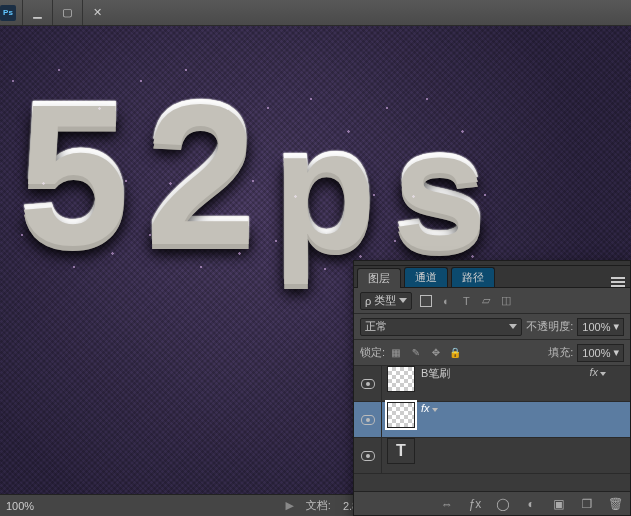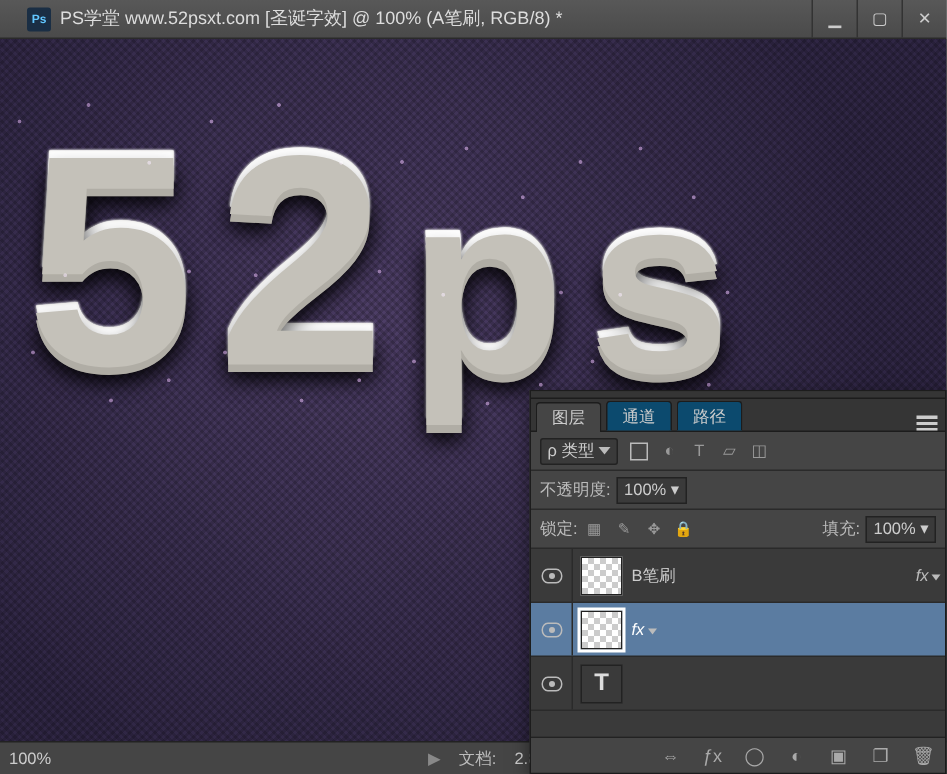--- a/index.html
+++ b/index.html
@@ -1,19 +1,19 @@
 <!DOCTYPE html>
 <html><head>
 <meta charset="utf-8">
 <style>
 * { margin:0; padding:0; box-sizing:border-box; font-family:"Microsoft YaHei",Tahoma,sans-serif; font-size:11px; -webkit-user-select:none; user-select:none; }
 body { background:#4c4c4c; width:631px; height:516px; overflow:hidden; }
 
 
-.titlebar { height:26px; background:linear-gradient(#585858,#4a4a4a); border-bottom:1px solid #2a2a2a; display:flex; align-items:center; padding-left:18px; color:#ddd; }
+.titlebar { height:26px; background:linear-gradient(#585858,#4a4a4a); border-bottom:1px solid #2a2a2a; display:flex; align-items:center; padding-left:0; color:#ddd; }
 .titlebar .ps-icon { width:16px; height:16px; background:#1a2e44; border-radius:2px; display:flex; align-items:center; justify-content:center; font-size:8px; color:#62c7ff; font-weight:bold; margin-right:6px; }
 .titlebar .title { flex:1; font-size:12px; }
 .titlebar .win-buttons { display:flex; height:100%; }
 .titlebar .win-btn { width:30px; display:flex; align-items:center; justify-content:center; border-left:1px solid #333; color:#ccc; cursor:pointer; }
 
 
 .doc { position:absolute; top:26px; left:0; right:0; bottom:22px; background:#3b3b3b; }
 .doc-inner { position:absolute; inset:0; overflow:hidden; }
 
 
@@ -73,21 +73,21 @@
 .sel .caret { width:0; height:0; border-left:4px solid transparent; border-right:4px solid transparent; border-top:5px solid #bbb; }
 .filter-icons { display:flex; gap:8px; margin-left:4px; }
 .filter-icons span { width:12px; height:12px; display:inline-flex; align-items:center; justify-content:center; color:#999; cursor:pointer; font-size:11px; }
 .label { color:#bbb; font-size:11px;text-align:right; }
 .pct { background:#3a3a3a; border:1px solid #222; height:18px; padding:0 4px; display:inline-flex; align-items:center; gap:3px; }
 .lock-icons { display:flex; gap:6px; }
 .lock-icons span { width:14px; height:14px; display:inline-flex; align-items:center; justify-content:center; color:#999; cursor:pointer; font-size:10px; }
 
 
 .layers { flex:1; background:#3a3a3a; overflow:hidden; }
-.layer { height:36px; display:flex; align-items:center; border-bottom:1px solid #2a2a2a; padding-right:3px; }
+.layer { height:36px; display:flex; border-bottom:1px solid #2a2a2a; padding-right:24px; }
 .layer.active { background:#5b7ca1; color:#fff; }
 .vis { width:28px; display:flex; align-items:center; justify-content:center; border-right:1px solid #2a2a2a; height:100%; cursor:pointer; }
 .eye { width:14px; height:10px; border:1px solid #bbb; border-radius:60%/100%; position:relative; }
 .eye::after { content:""; position:absolute; width:4px; height:4px; background:#bbb; border-radius:50%; top:2px; left:4px; }
 .thumb { width:28px; height:26px; margin:0 6px 0 5px; background:#fff; border:1px solid #222; position:relative; }
 .thumb.checker { background:
   linear-gradient(45deg,#ccc 25%,transparent 25%,transparent 75%,#ccc 75%),
   linear-gradient(45deg,#ccc 25%,transparent 25%,transparent 75%,#ccc 75%);
   background-size:8px 8px; background-position:0 0,4px 4px; background-color:#fff; }
 .thumb.text { background:#3a3a3a; color:#ddd; font-size:16px; display:flex; align-items:center; justify-content:center; font-weight:bold; }
@@ -101,21 +101,20 @@
 .panel-foot span { color:#aaa; cursor:pointer; width:14px; text-align:center; font-size:12px; }
 
 
 .icon-rect { width:11px;height:9px;border:1px solid #bbb; }
 </style>
 </head>
 <body>
 
 <div class="titlebar">
   <div class="ps-icon">Ps</div>
-  <div class="title">PS学堂 www.52psxt.com [圣诞字效] @ 100% (A笔刷, RGB/8) *</div>
   <div class="win-buttons">
     <div class="win-btn">▁</div>
     <div class="win-btn">▢</div>
     <div class="win-btn">✕</div>
   </div>
 </div>
 
 <div class="doc">
   <div class="doc-inner">
     <div class="fabric"></div>
@@ -166,20 +165,24 @@
           <span class="icon-rect"></span>
         </span>
       <span>◐</span>
       <span>T</span>
       <span>▱</span>
       <span>◫</span>
     </div>
   </div>
 
   <div class="row">
+    <div class="sel" style="flex:1">
+      <span>正常</span>
+        <span class="caret" style="margin-left:auto"></span>
+    </div>
     <span class="label">不透明度:</span>
     <div class="pct">
         <span>100%</span>
         <span class="small-caret">▾</span>
       </div>
   </div>
 
   <div class="row">
     <span class="label">锁定:</span>
     <div class="lock-icons">

